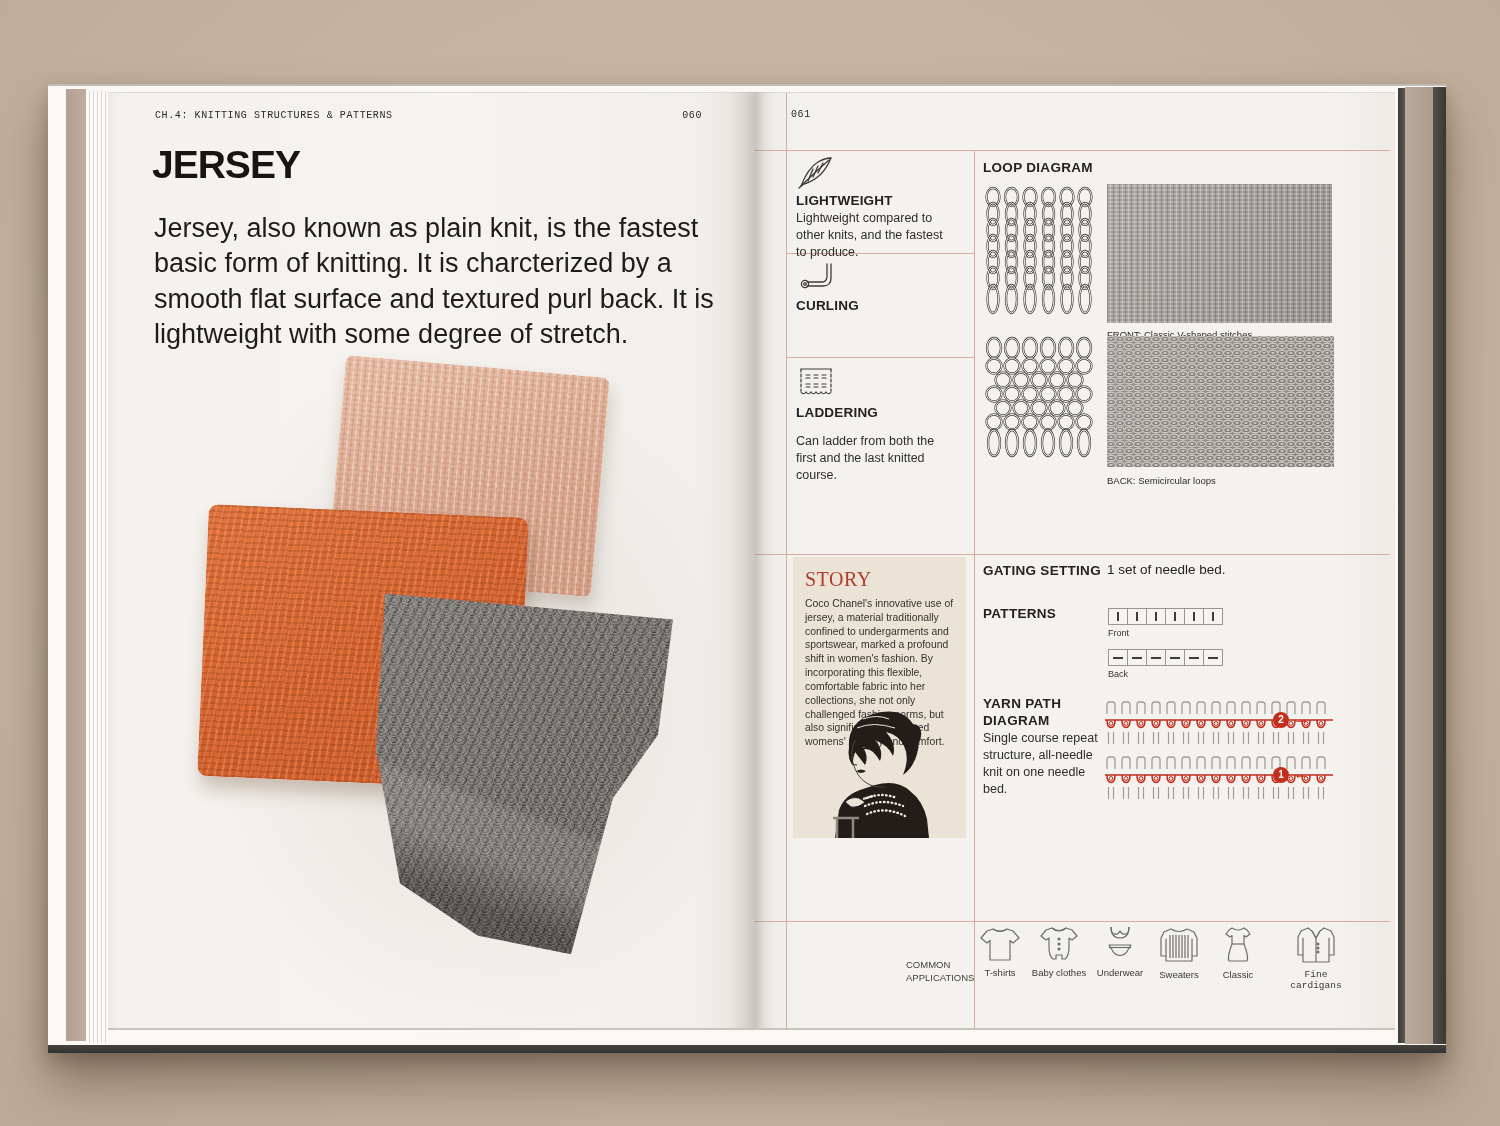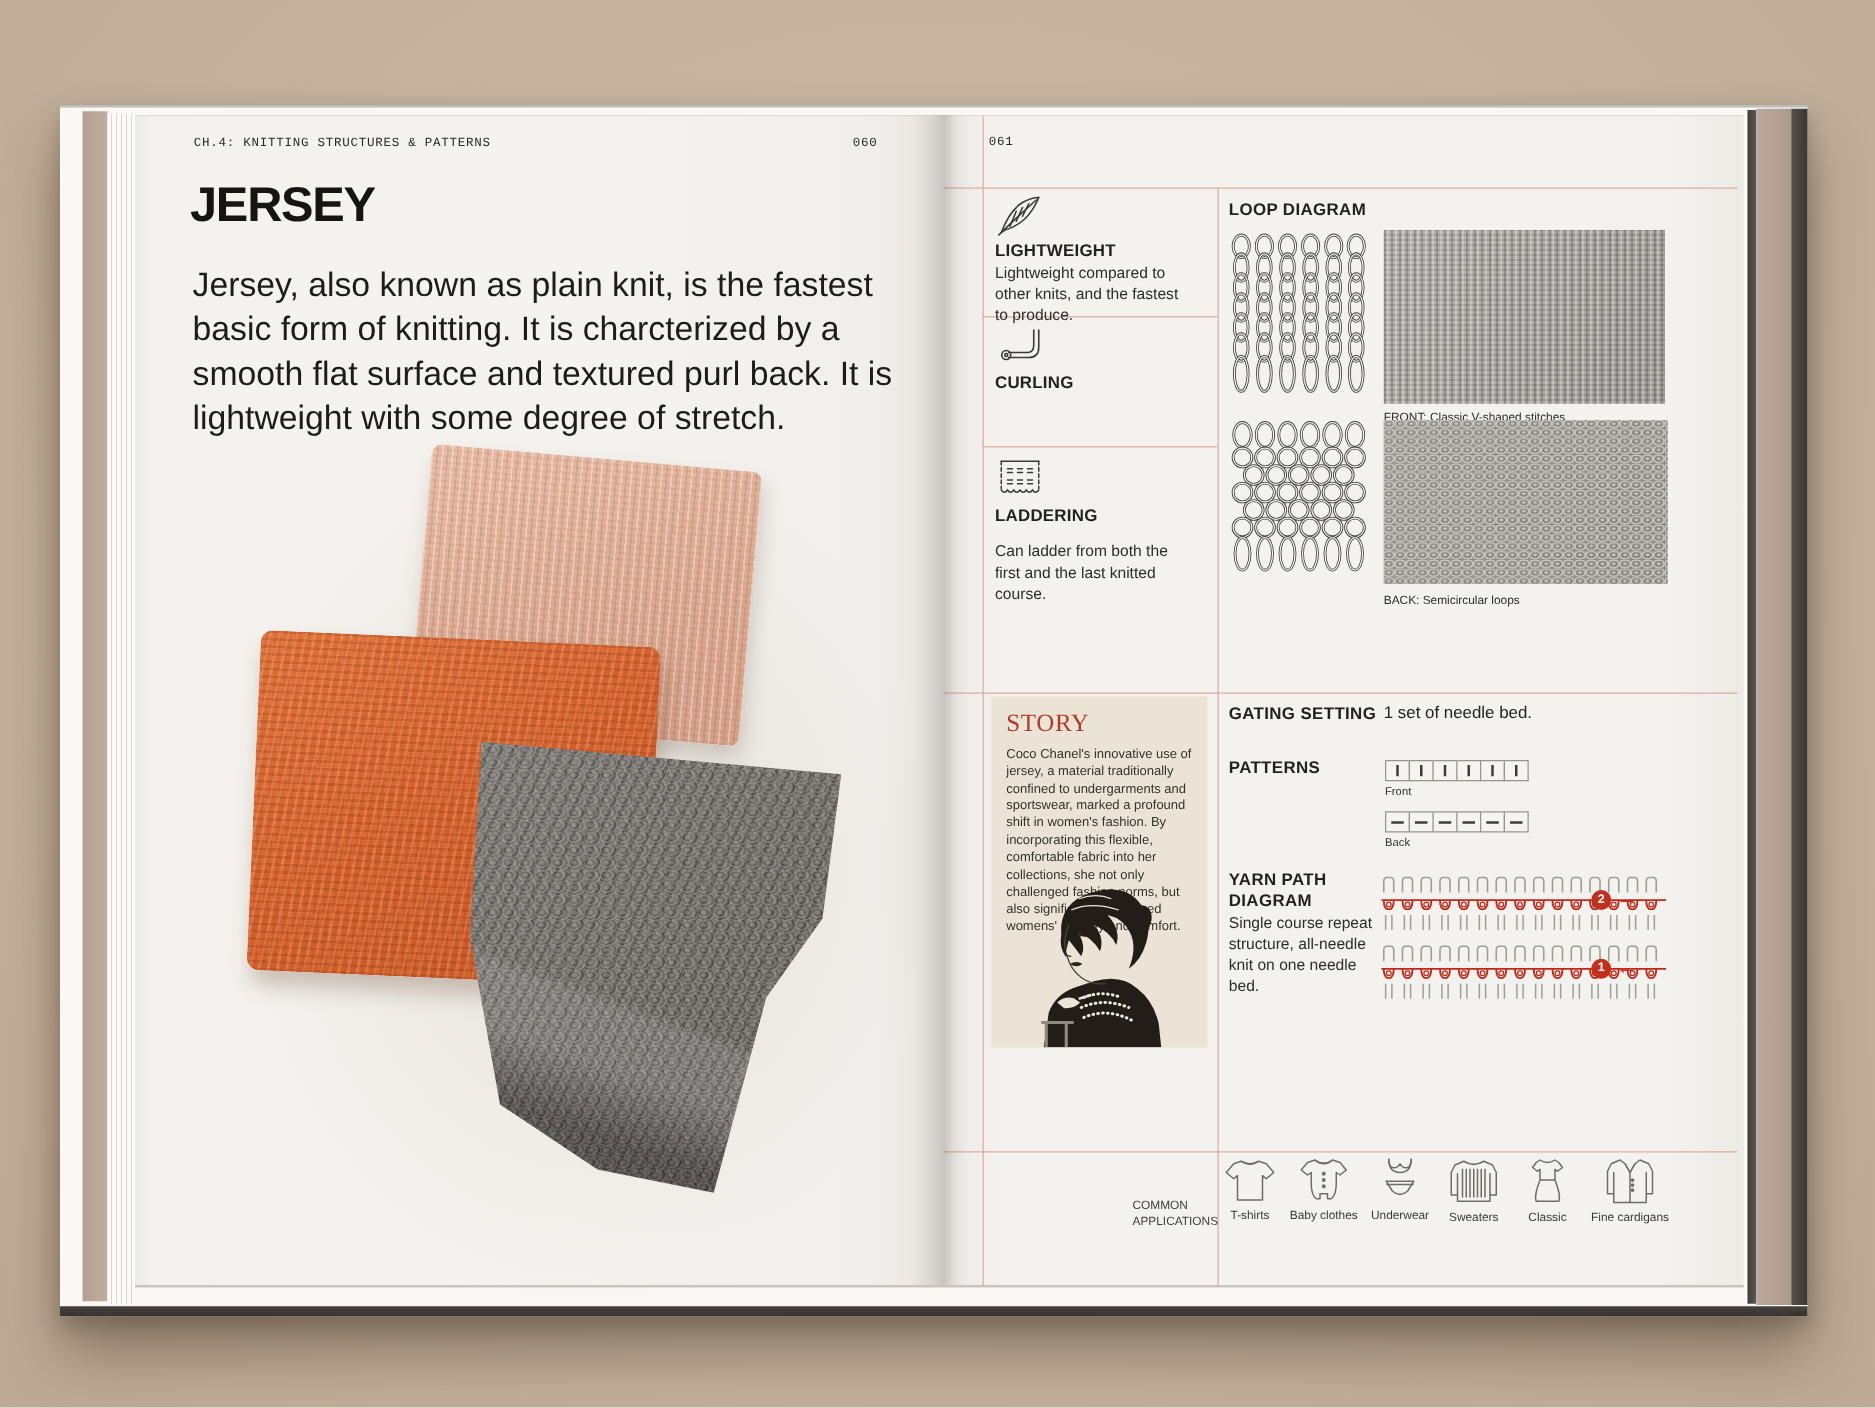--- a/index.html
+++ b/index.html
@@ -122,21 +122,21 @@
   .ypd { position:absolute; left:353px; }
   .ypd-1 { top:607px; } .ypd-2 { top:662px; }
   .marker { position:absolute; width:16px; height:16px; border-radius:50%; background:#c2301d; color:#fff;
     font-size:10px; font-weight:700; text-align:center; line-height:16px; }
   .mk-2 { left:521px; top:619px; } .mk-1 { left:521px; top:674px; }
   .mk-arrow { position:absolute; color:#c2301d; font-size:17px; font-weight:700; line-height:16px; }
   .ar-2 { left:541px; top:618px; } .ar-1 { left:541px; top:673px; }
 
   .apps-label { position:absolute; left:154px; top:866px; width:62px; font-size:9.5px; line-height:1.35; color:#403f3b; }
   .app { position:absolute; top:832px; width:70px; text-align:center; }
-  .app-1 { left:213px; } .app-2 { left:272px; } .app-3 { left:333px; } .app-4 { left:392px; } .app-5 { left:451px; } .app-6 { left:517px; }
+  .app-1 { left:213px; } .app-2 { left:272px; } .app-3 { left:333px; } .app-4 { left:392px; } .app-5 { left:451px; } .app-6 { left:529px;font-family:Liberation Mono, monospace; }
   .app svg { display:block; margin:0 auto; }
   .app-label { font-size:9.5px; color:#3a3936; margin-top:4px; }
 </style>
 </head>
 <body>
 
 <div class="book">
   <div class="cover"></div>
   <div class="edge-top-hair"></div>
   <div class="strip-left-mauve"></div>

